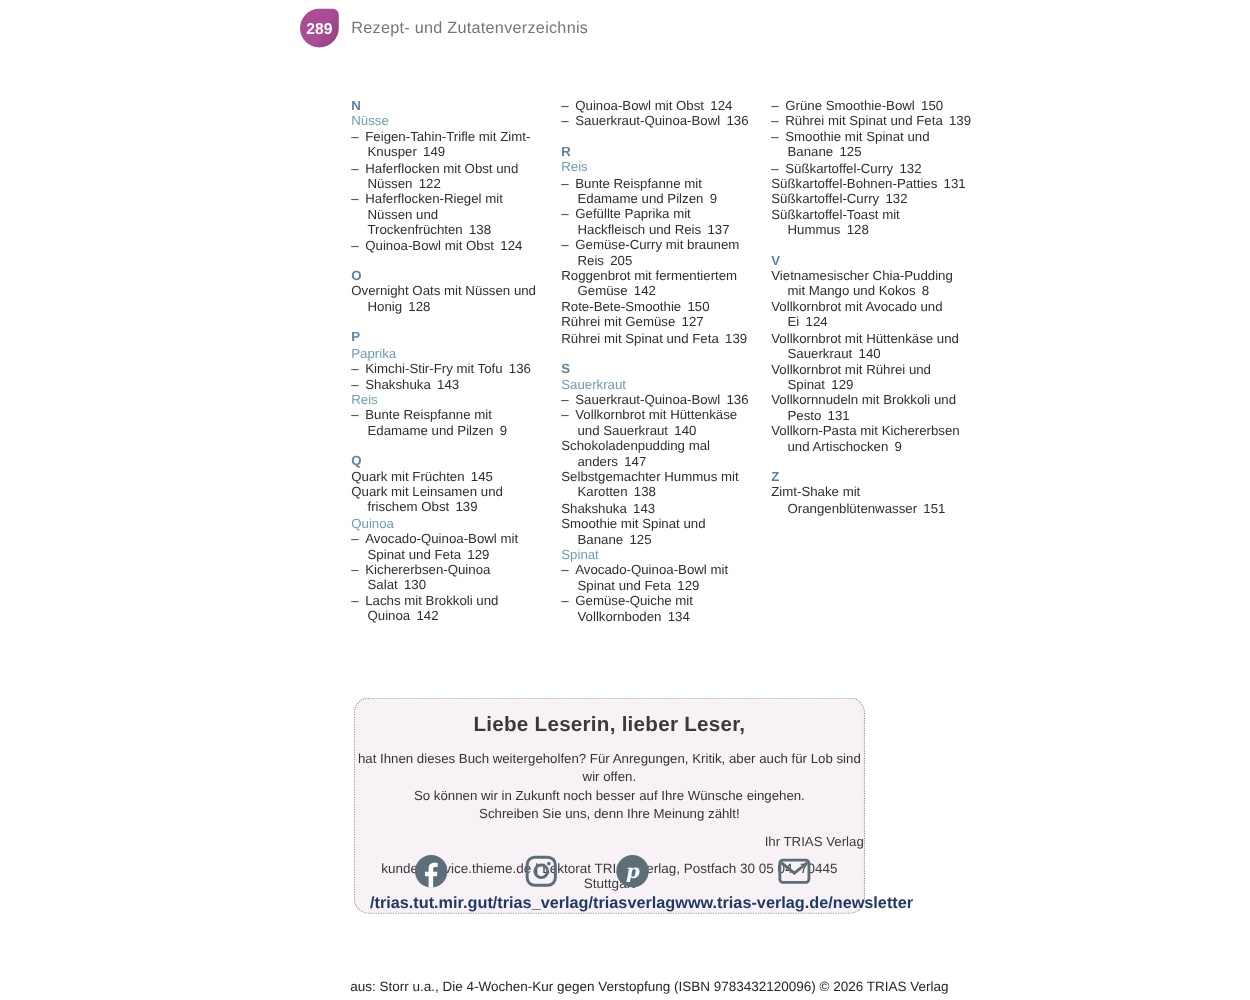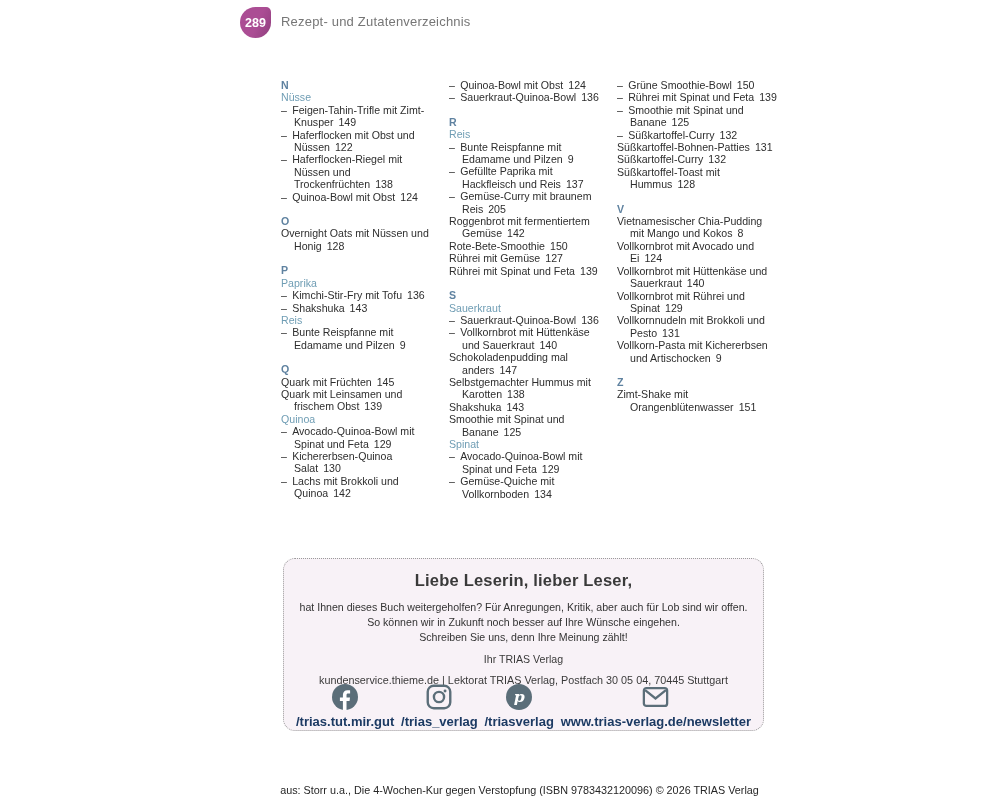--- a/index.html
+++ b/index.html
@@ -31,29 +31,29 @@
   .col{width:152px;font-size:10.6px;line-height:12.4px;color:#2e2e2e;}
   .col.c3{width:160px;}
   .letter{color:#5f82a0;font-weight:bold;margin-top:12px;}
   .col .letter:first-child{margin-top:0;}
   .sub{color:#6f9db4;}
   .entry{padding-left:13px;text-indent:-13px;}
   .pg{margin-left:5px;}
 
   
   .promo{
-    position:absolute;left:283px;top:558px;width:481px;height:173px;
+    position:absolute;left:283px;top:558px;width:409px;height:173px;
     box-sizing:border-box;background:#f8f2f7;
     border:1px dotted #9a9a9a;border-radius:12px;
     text-align:center;color:#3a3a3a;
   }
   .promo h2{margin:12px 0 0;font-size:16.5px;font-weight:bold;letter-spacing:.2px;color:#3a3a3a;}
   .bodylines{margin-top:10px;}
   .promo .line{margin:0;font-size:10.6px;line-height:14.8px;color:#333;}
-  .sig{margin:9px 0 0;font-size:10.6px;}
+  .sig{margin:9px 0 0;font-size:10.6px;text-align:right;}
   .contact{margin:9px 0 0;font-size:10.8px;}
   .social{
     position:absolute;left:12px;right:12px;top:124px;
     display:flex;justify-content:space-between;align-items:flex-end;
   }
   .soc{display:flex;flex-direction:column;align-items:center;gap:4px;cursor:pointer;}
   .soc .ic{height:27px;display:flex;align-items:center;}
   .slabel{font-size:13px;font-weight:bold;color:#1c3a63;white-space:nowrap;}
 
   

